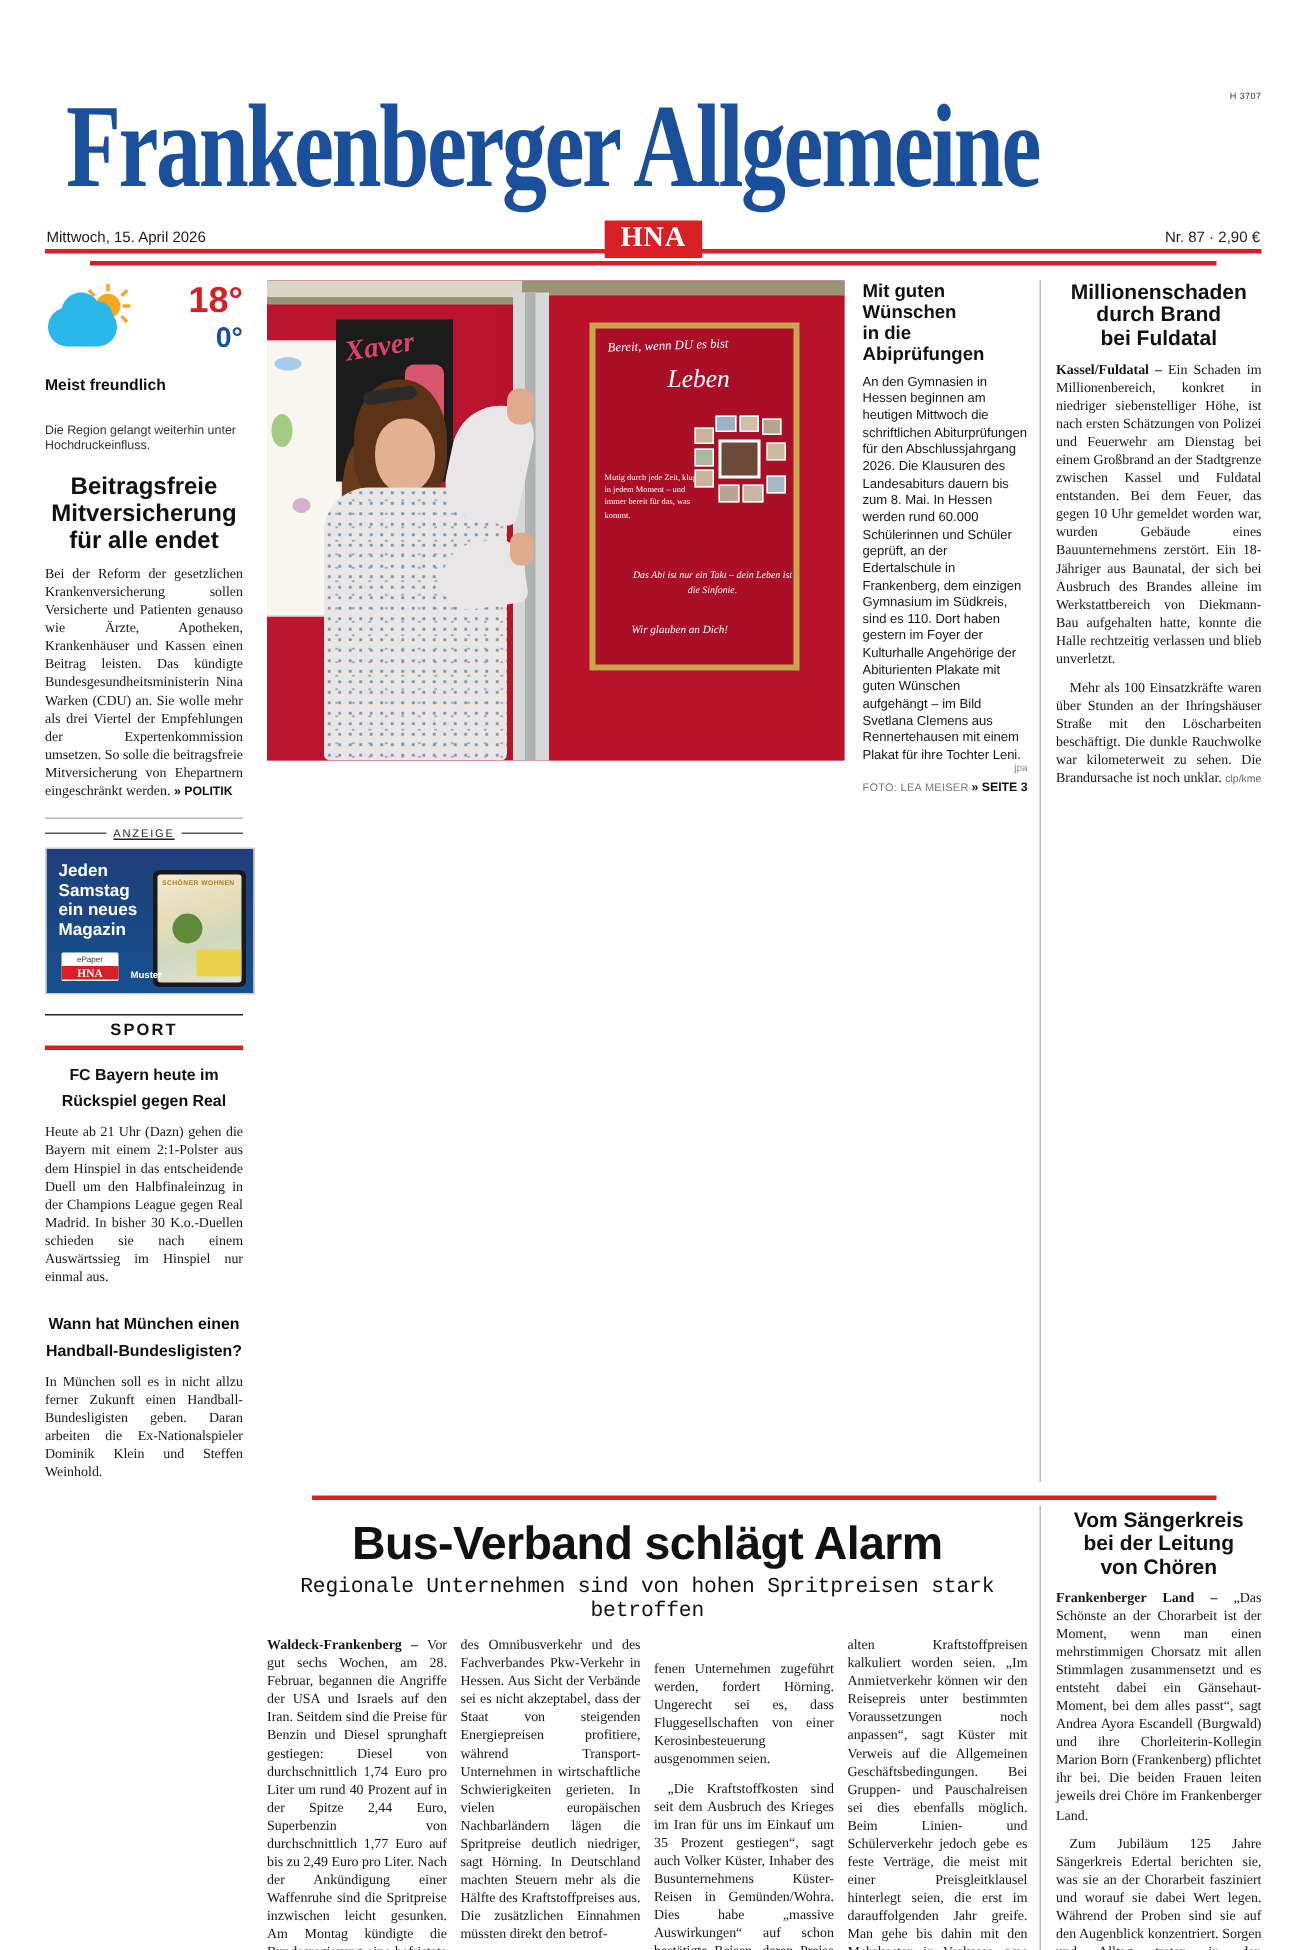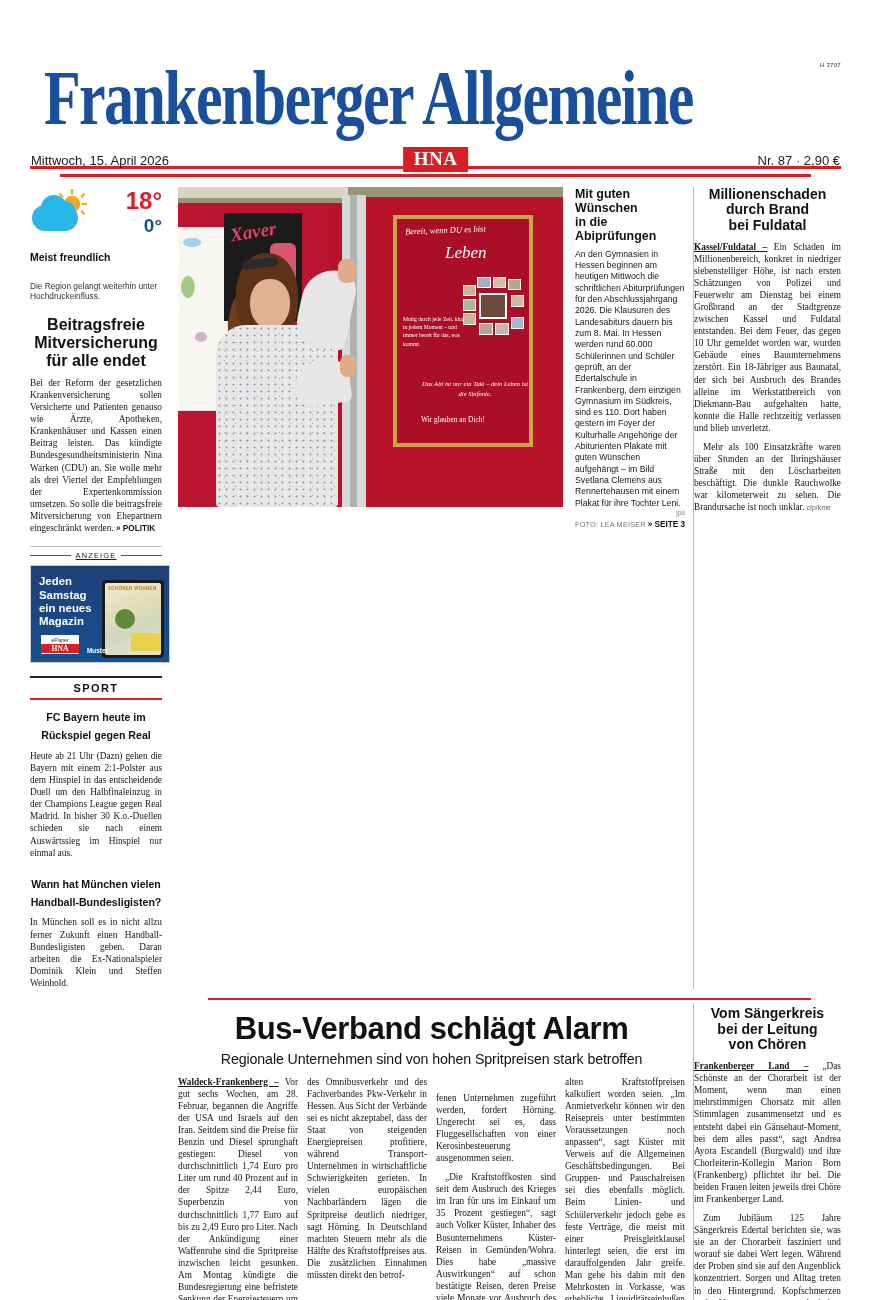--- a/index.html
+++ b/index.html
@@ -34,40 +34,40 @@
   }
   .masthead-bar {
     margin-top: 30px;
     position: relative;
     height: 26px;
   }
   .mh-rule { position: absolute; left: 0; right: 0; top: 19px; height: 2.5px; background: #d91f26; }
   .mh-date, .mh-price {
     position: absolute; top: 6px;
     font-family: "Liberation Sans", sans-serif;
-    font-size: 13px; color: #1a1a1a;
+    font-size: 10px; color: #1a1a1a;
   }
   .mh-date { left: 1px; }
   .mh-price { right: 1px; }
   .hna-badge {
     position: absolute; left: 50%; transform: translateX(-50%); top: 0px;
     background: #d91f26; color: #fff;
     font-family: "Liberation Serif", serif; font-weight: 700;
     font-size: 19px; letter-spacing: .5px;
     padding: 1px 11px 3px 11px;
     line-height: 1.12;
     z-index: 3;
   }
   .mast-bottom-rule { height: 2.5px; background: #d91f26; margin-top: 1px; }
 
   
   .cols { display: flex; gap: 0; margin-top: 10px; }
   .col-left { width: 140px; flex: 0 0 140px; padding-right: 8px; }
   .col-mid { flex: 1 1 auto; padding: 0 8px; }
-  .col-right { width: 148px; flex: 0 0 148px; border-left: 0.8px solid #bbb; }
+  .col-right { width: 148px; flex: 0 0 148px; padding-left: 10px; border-left: 0.8px solid #bbb; }
 
   
   .weather { display: flex; align-items: flex-start; gap: 20px; height: 62px; }
   .wx-icon { position: relative; width: 66px; height: 56px; flex: 0 0 66px; }
   .sun { position: absolute; left: 27px; top: 2px; width: 30px; height: 30px; }
   .cloud-main {
     position: absolute; left: 2px; top: 18px;
     width: 46px; height: 26px; background: #29b6e8; border-radius: 13px;
   }
   .cloud-hump {
@@ -98,21 +98,21 @@
   .hl-lead { font-size: 16px; margin-top: 15px; }
   .body-serif {
     font-family: "Liberation Serif", serif;
     font-size: 9.3px; line-height: 1.3; text-align: justify;
     hyphens: auto; margin-top: 7px; color: #151515;
   }
   .jump {
     font-family: "Liberation Sans", sans-serif; font-weight: 700;
     font-size: 8.2px; color: #111; white-space: nowrap;
   }
-  .dateline { font-weight: 700; text-decoration: underline; }
+  .dateline { font-weight: 700; }
 
   
   .photo-row { display: flex; gap: 10px; }
   .photo {
     position: relative; width: 385px; height: 320px; flex: 0 0 385px;
     overflow: hidden; background: #b9132a;
   }
   .ph-wallL { position: absolute; left: 0; top: 12px; width: 152px; height: 308px; background: #bb1430; }
   .ph-ceiling { position: absolute; left: 0; top: 0; width: 385px; height: 16px; background: #9a9477; }
   .ph-ceiling2 { position: absolute; left: 0; top: 0; width: 170px; height: 11px; background: #d8d5c6; }
@@ -149,21 +149,21 @@
     position: absolute; left: 6px; top: 96px; width: 62px;
     font-family: "Liberation Serif", serif; font-size: 5.6px; color: #fff; line-height: 1.5;
   }
   .ph-ptext4 {
     position: absolute; left: 22px; top: 160px; width: 112px;
     font-family: "Liberation Serif", serif; font-style: italic;
     font-size: 6.6px; color: #fff; line-height: 1.6; text-align: center;
   }
   .ph-ptext5 {
     position: absolute; left: 24px; top: 196px;
-    font-family: "Liberation Serif", serif; font-size: 7.4px; color: #fff;
+    font-family: "Liberation Serif", serif; font-style: italic; font-size: 7.4px; color: #fff;
   }
   .ph-collage { position: absolute; left: 66px; top: 58px; width: 68px; height: 62px; }
   .cphoto { position: absolute; background: #ddd8cf; border: .5px solid #fff; }
   .ph-woman { position: absolute; left: 36px; top: 66px; width: 140px; height: 254px; }
   .w-hair {
     position: absolute; left: 22px; top: 0px; width: 62px; height: 84px;
     background: #5c3317; border-radius: 48% 48% 38% 38%;
   }
   .w-hair2 {
     position: absolute; left: 14px; top: 42px; width: 30px; height: 92px;
@@ -280,21 +280,21 @@
     font-size: 6.4px; color: #fff;
   }
 
   
   .big-hl {
     font-family: "Liberation Sans", sans-serif; font-weight: 700;
     font-size: 31px; text-align: center; line-height: 1.05; color: #111;
     margin-top: 9px; letter-spacing: -.4px;
   }
   .big-sub {
-    font-family: Liberation Sans, sans-serif; font-size: 14.2px;
+    font-family: Liberation Mono, monospace; font-size: 14.2px;
     text-align: center; color: #111; margin-top: 5px; letter-spacing: -.1px;
   }
   .four-col { display: flex; gap: 9px; margin-top: 9px; }
   .four-col > div { flex: 1 1 0; min-width: 0; }
 </style>
 </head>
 <body>
 
 <div class="page">
 
@@ -376,21 +376,21 @@
       <div class="sec-label">SPORT</div>
       <div class="red-rule-2"></div>
 
       <div style="margin-top:7px" class="hl-sans" id="sport0">
         <span style="font-size:10.6px;white-space:pre-line">FC Bayern heute im
 Rückspiel gegen Real</span>
       </div>
       <div class="body-serif">Heute ab 21 Uhr (Dazn) gehen die Bayern mit einem 2:1-Polster aus dem Hinspiel in das entscheidende Duell um den Halbfinaleinzug in der Champions League gegen Real Madrid. In bisher 30 K.o.-Duellen schieden sie nach einem Auswärtssieg im Hinspiel nur einmal aus.</div>
 
       <div style="margin-top:15px" class="hl-sans">
-        <span style="font-size:10.6px;white-space:pre-line">Wann hat München vielen
+        <span style="font-size:10.6px;white-space:pre-line">Wann hat München einen
 Handball-Bundesligisten?</span>
       </div>
       <div class="body-serif">In München soll es in nicht allzu ferner Zukunft einen Handball-Bundesligisten geben. Daran arbeiten die Ex-Nationalspieler Dominik Klein und Steffen Weinhold.</div>
     </div>
 
     <div class="col-mid">
       <div class="photo-row">
         <div class="photo">
           <div class="ph-wallL"></div>
           <div class="ph-leftsheet">

